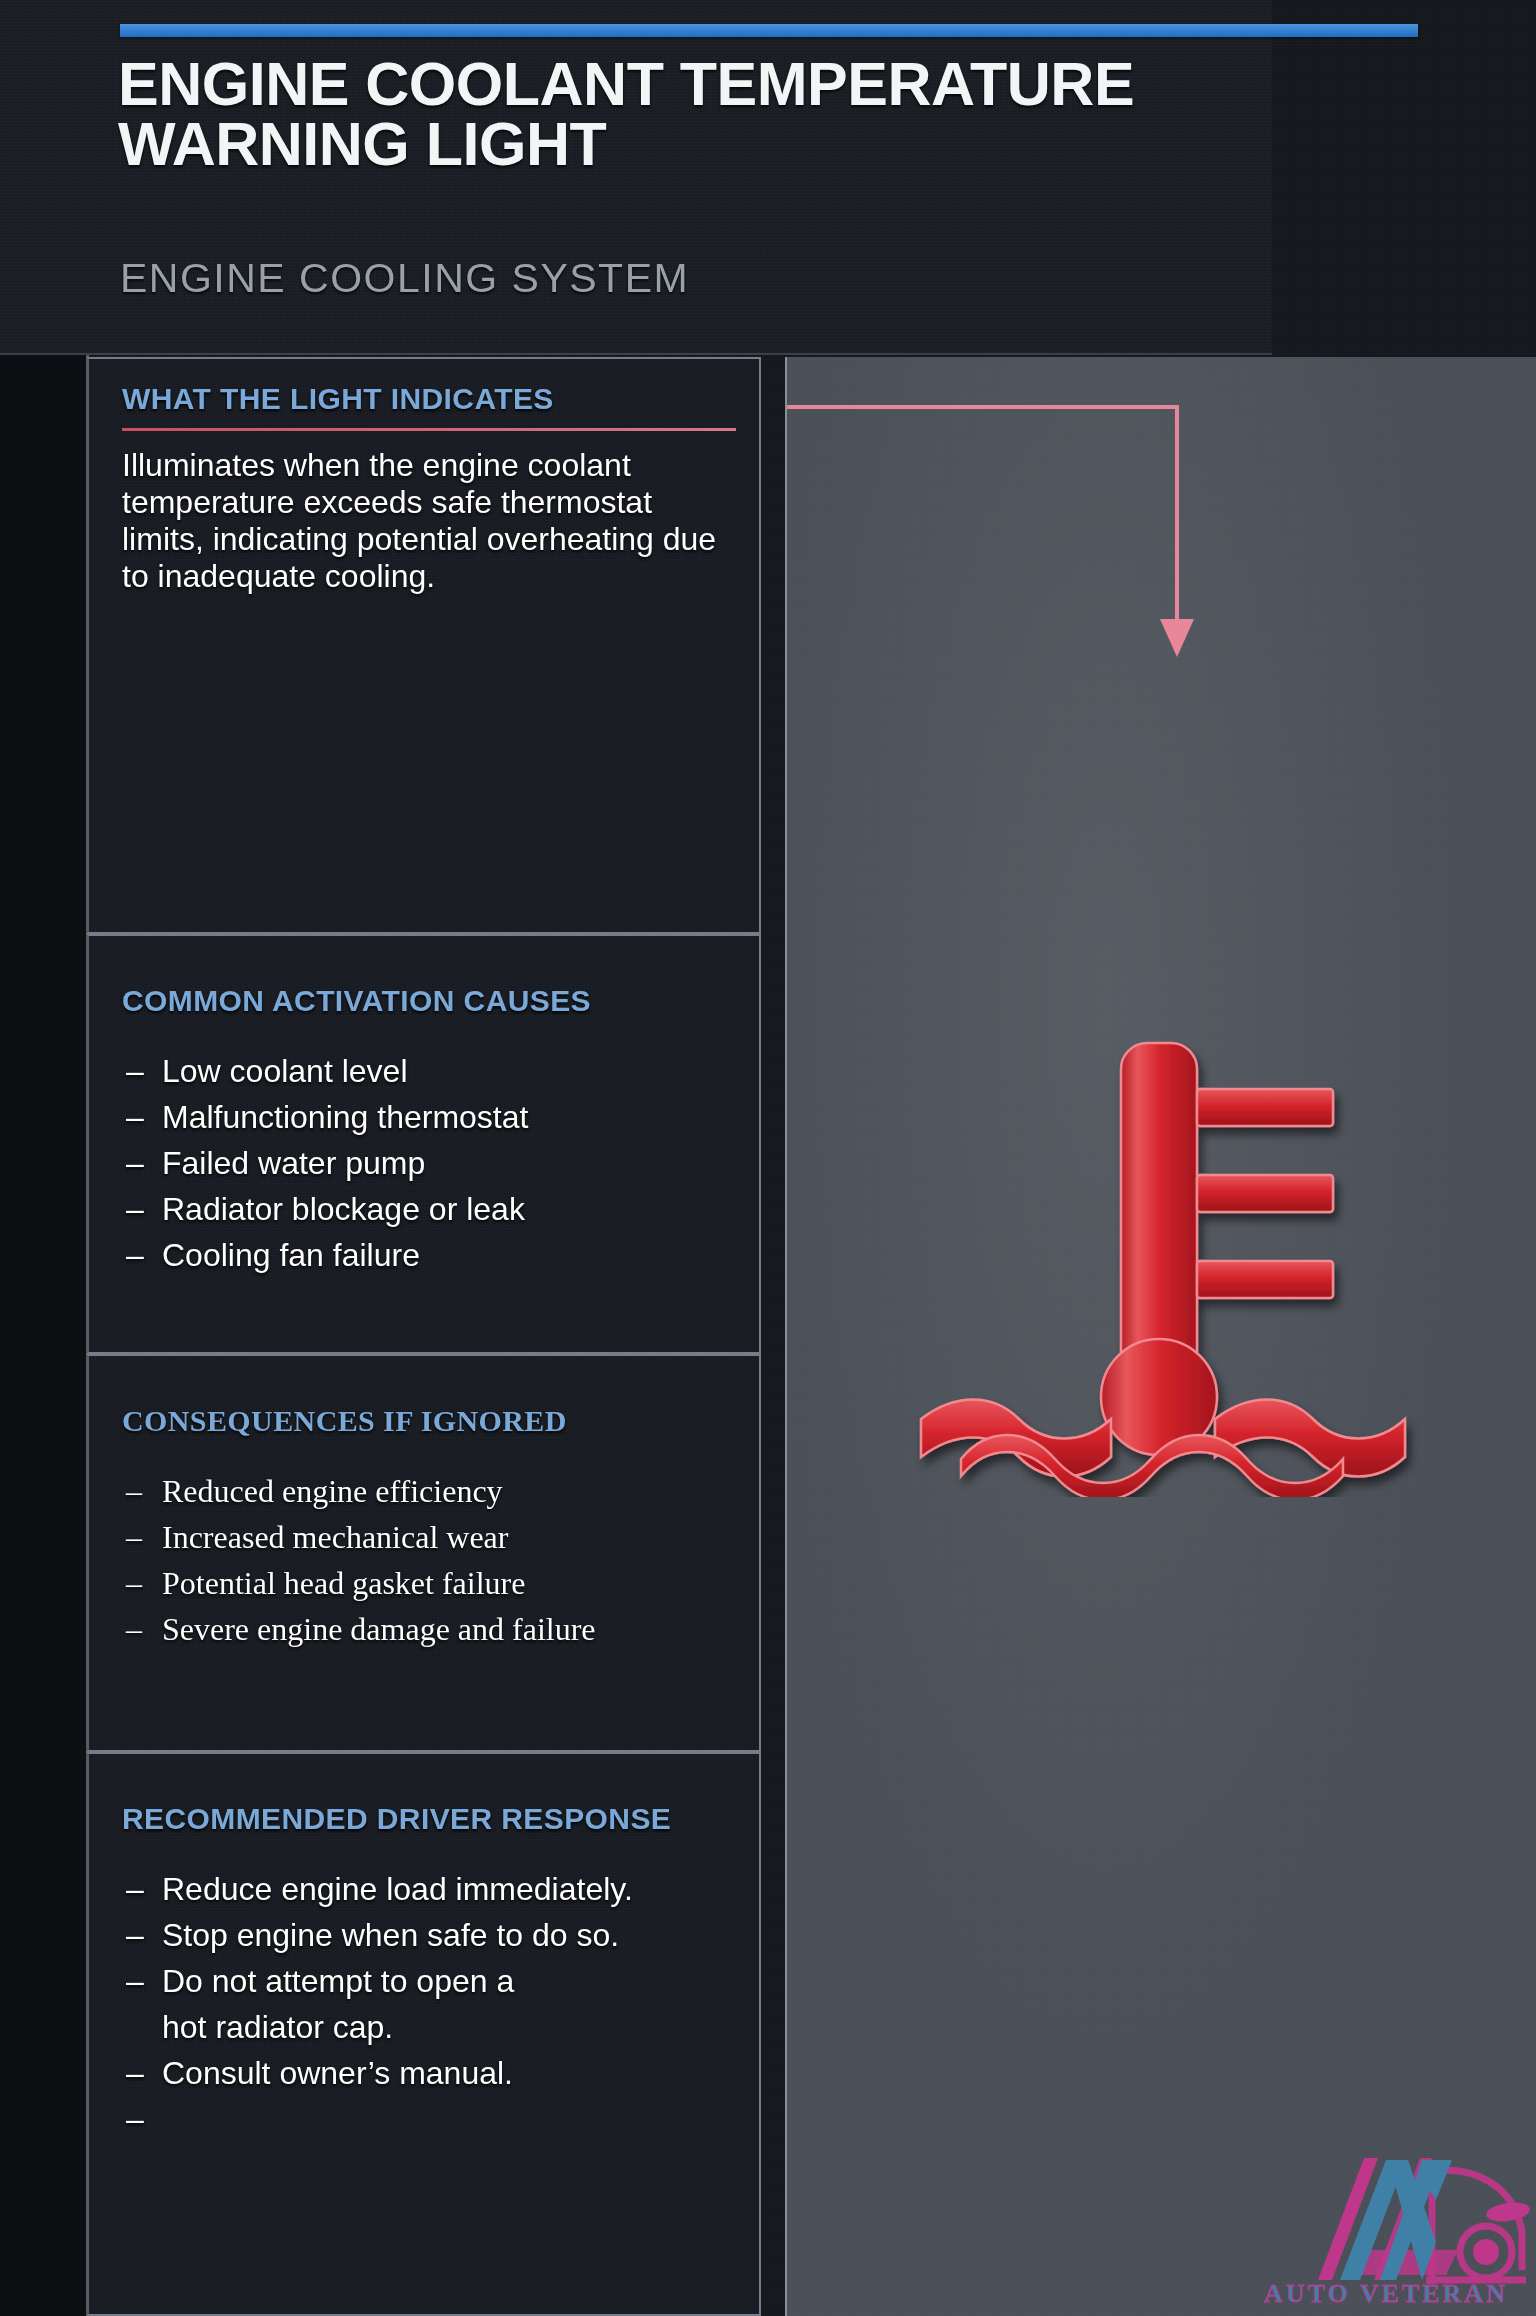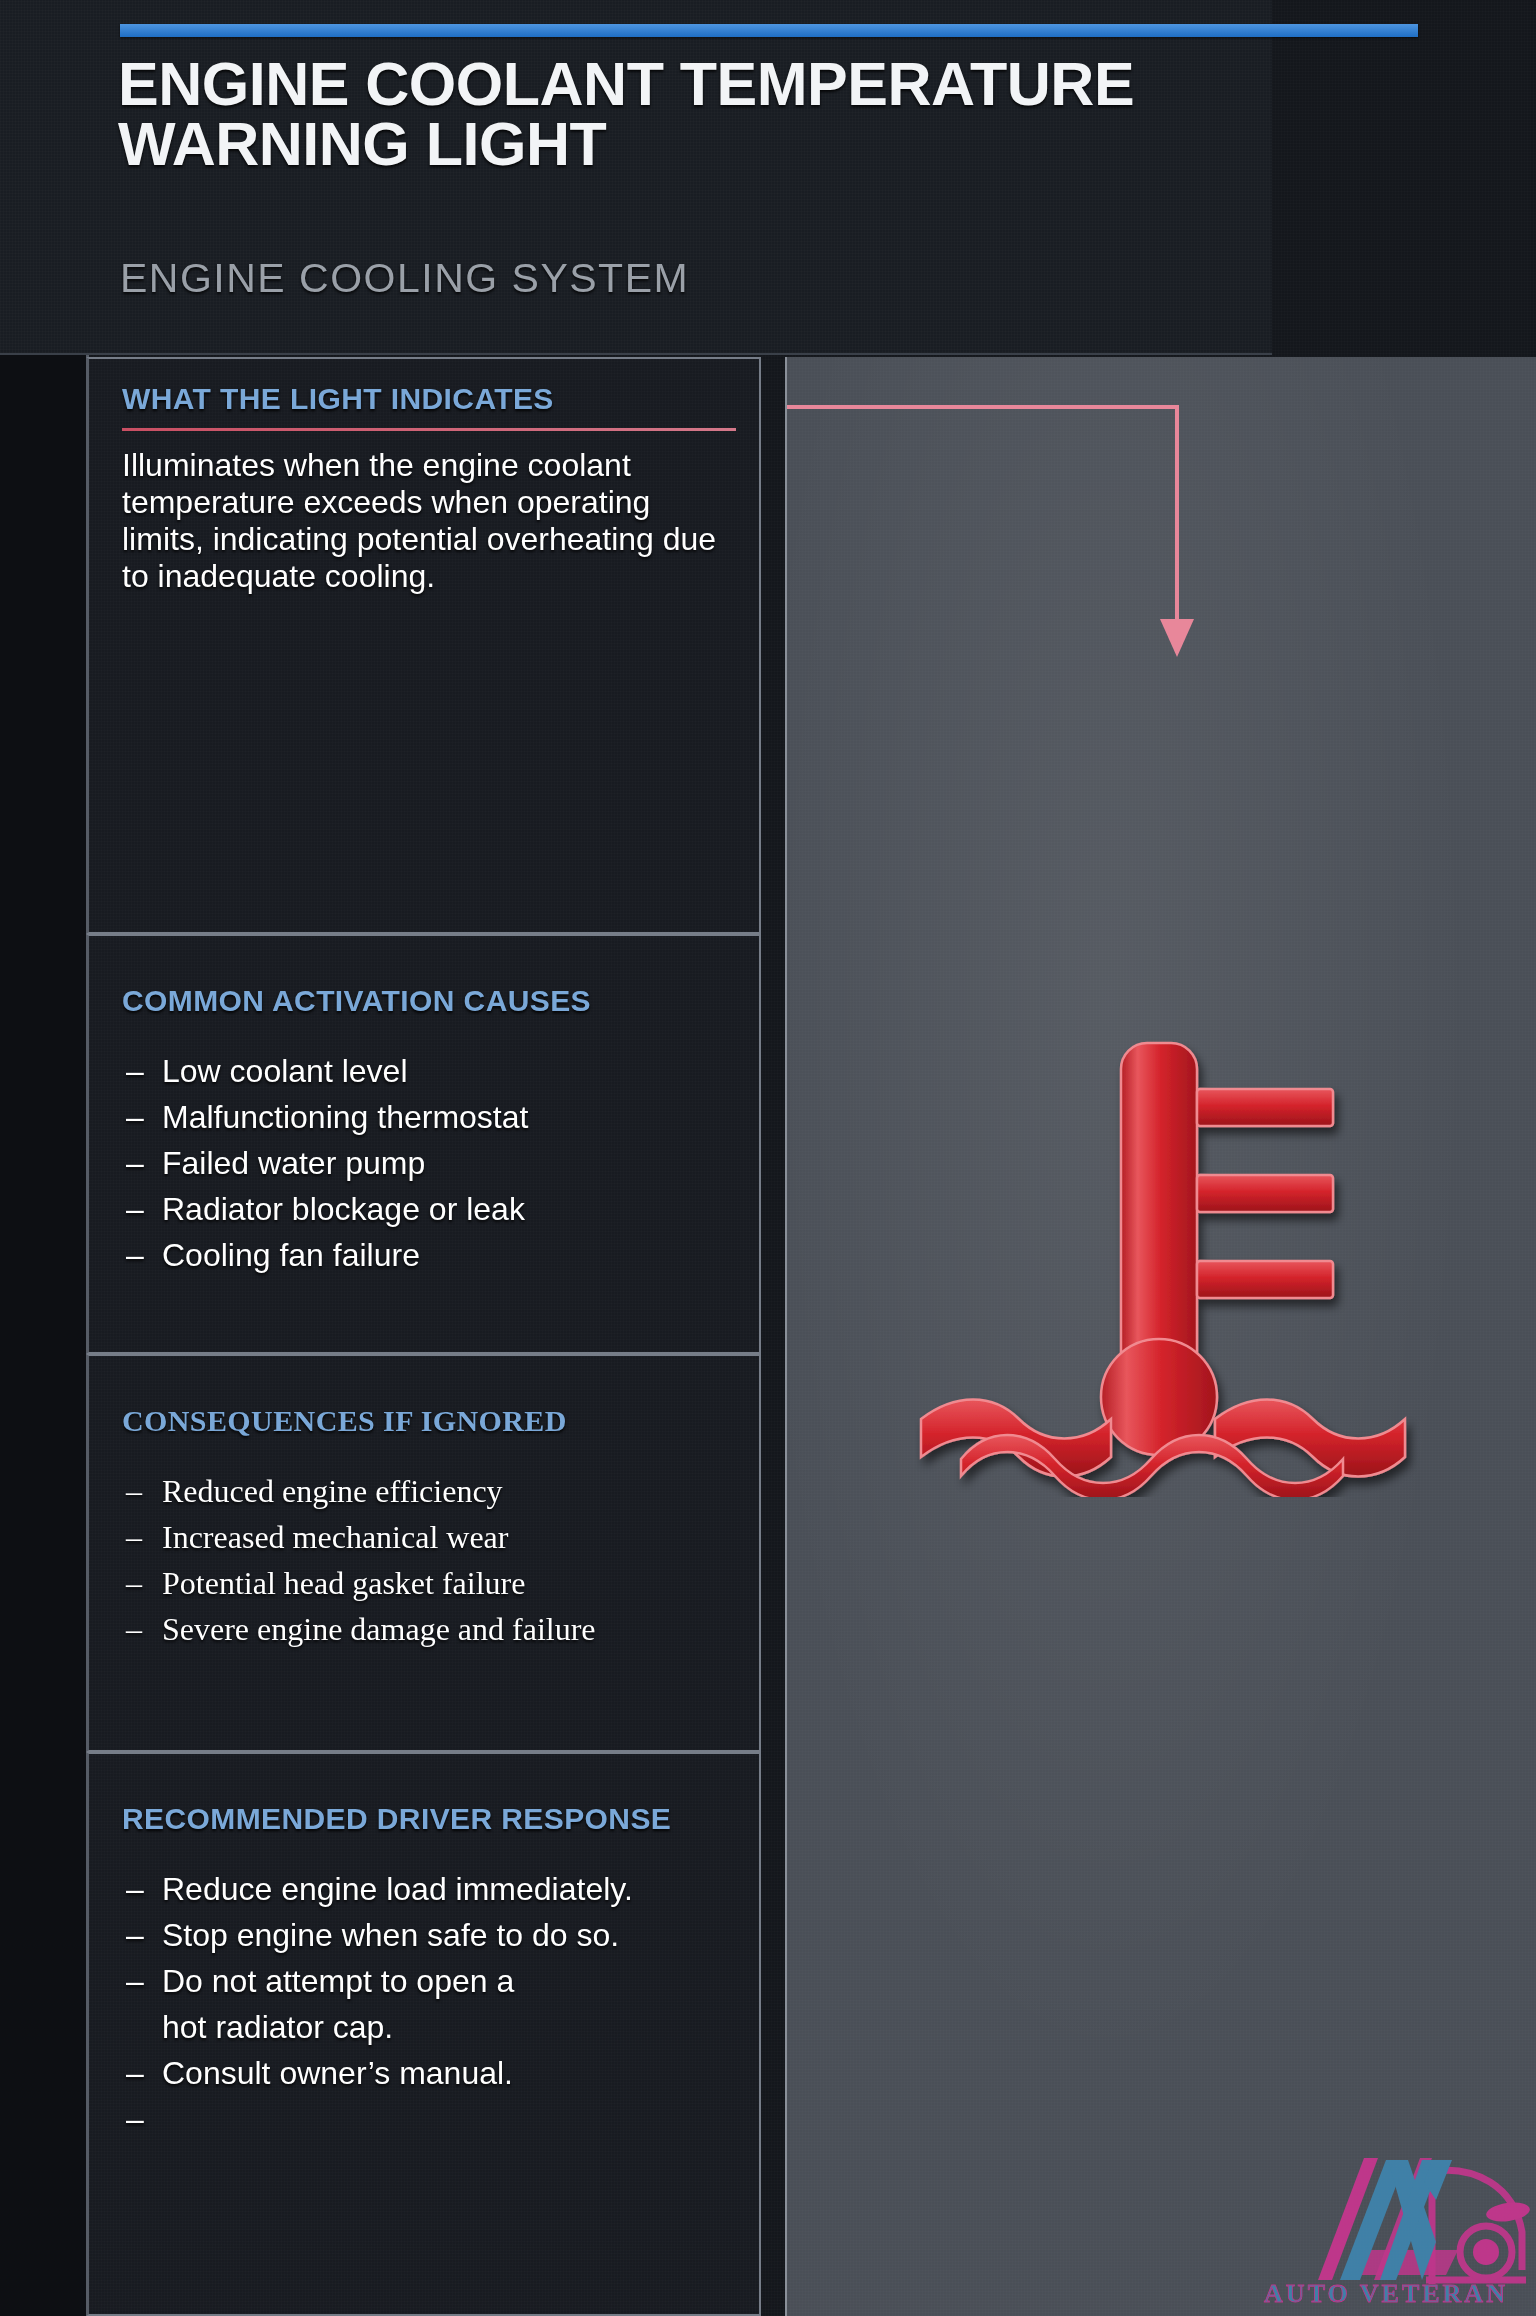--- a/index.html
+++ b/index.html
@@ -141,21 +141,21 @@
     <div id="title">ENGINE COOLANT TEMPERATURE WARNING LIGHT</div>
     <div id="subtitle">ENGINE COOLING SYSTEM</div>
   </div>
 
   <div id="left-col">
 
     <section class="panel p0">
       <div class="panel-inner" style="top:23px;">
         <div class="sec-head">WHAT THE LIGHT INDICATES</div>
         <div class="sec-rule"></div>
-        <p class="body-text">Illuminates when the engine coolant temperature exceeds when operating limits, indicating potential overheating due to inadequate cooling.</p>
+        <p class="body-text">Illuminates when the engine coolant temperature exceeds safe thermostat limits, indicating potential overheating due to inadequate cooling.</p>
       </div>
     </section>
 
     <section class="panel p1">
       <div class="panel-inner" style="top:48px;">
         <div class="sec-head">COMMON ACTIVATION CAUSES</div>
         <ul class="bullets">
           <li><span class="dash">–</span><span>Low coolant level</span></li>
           <li><span class="dash">–</span><span>Malfunctioning thermostat</span></li>
           <li><span class="dash">–</span><span>Failed water pump</span></li>

